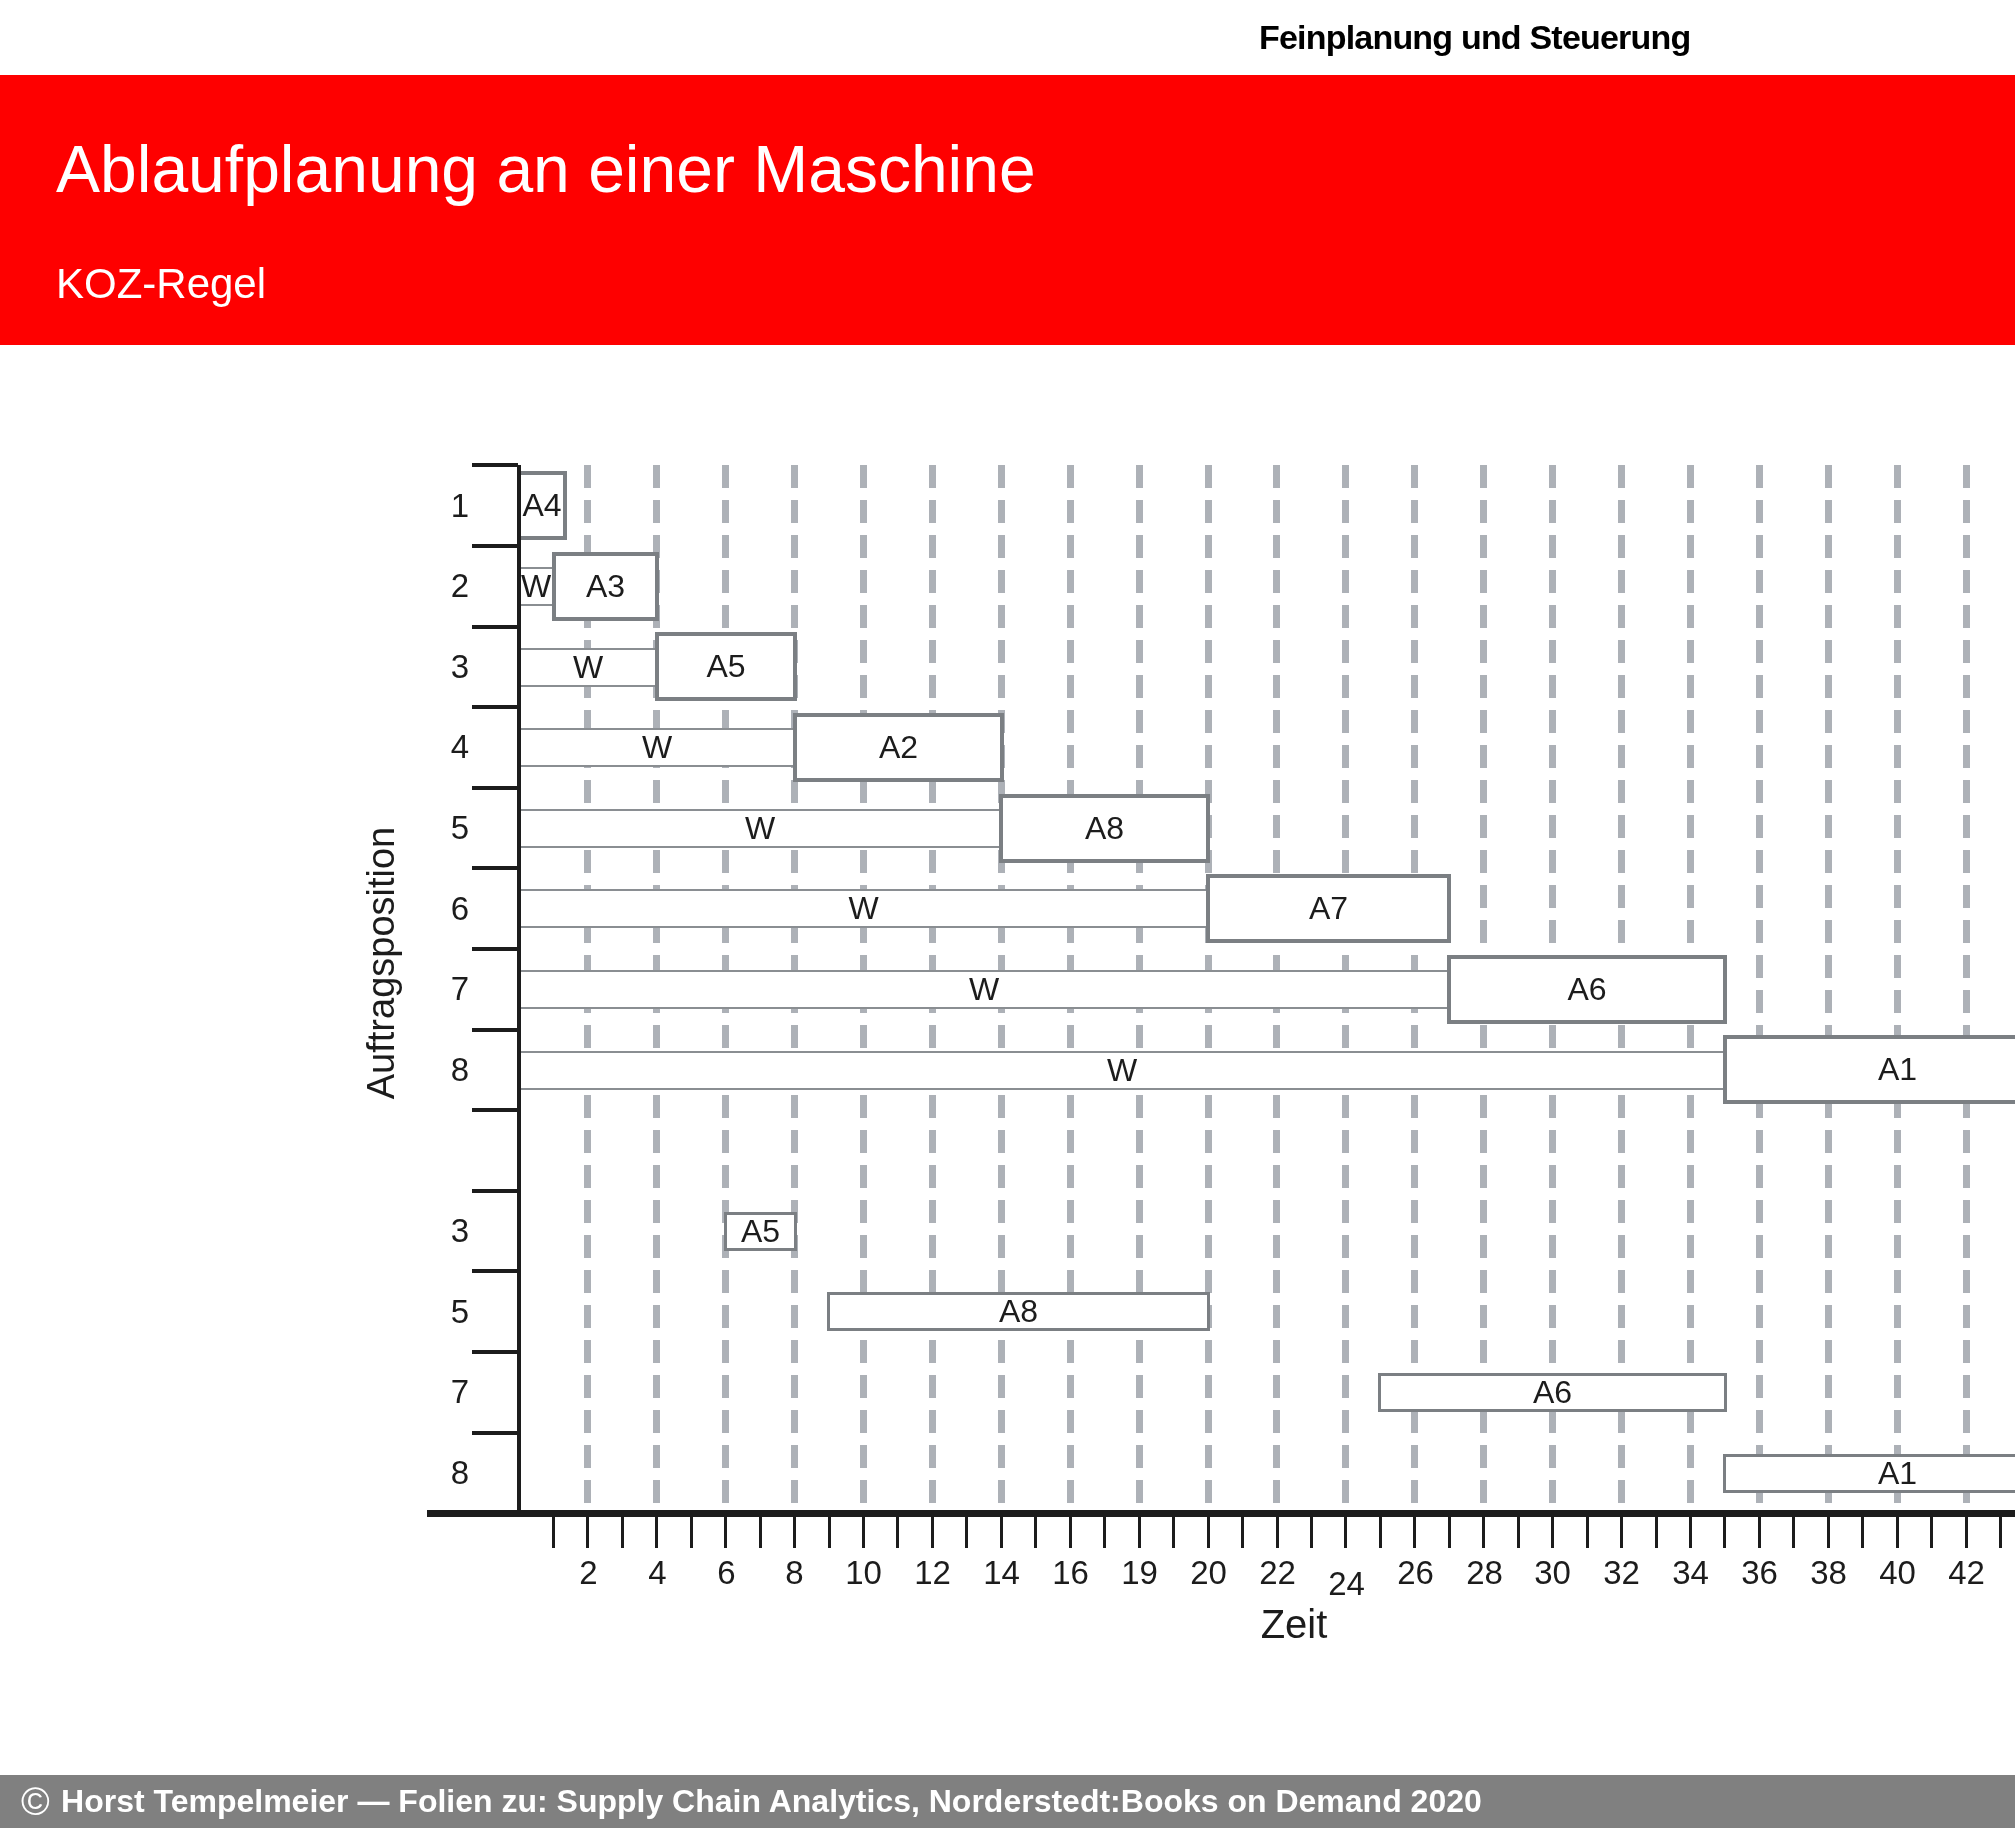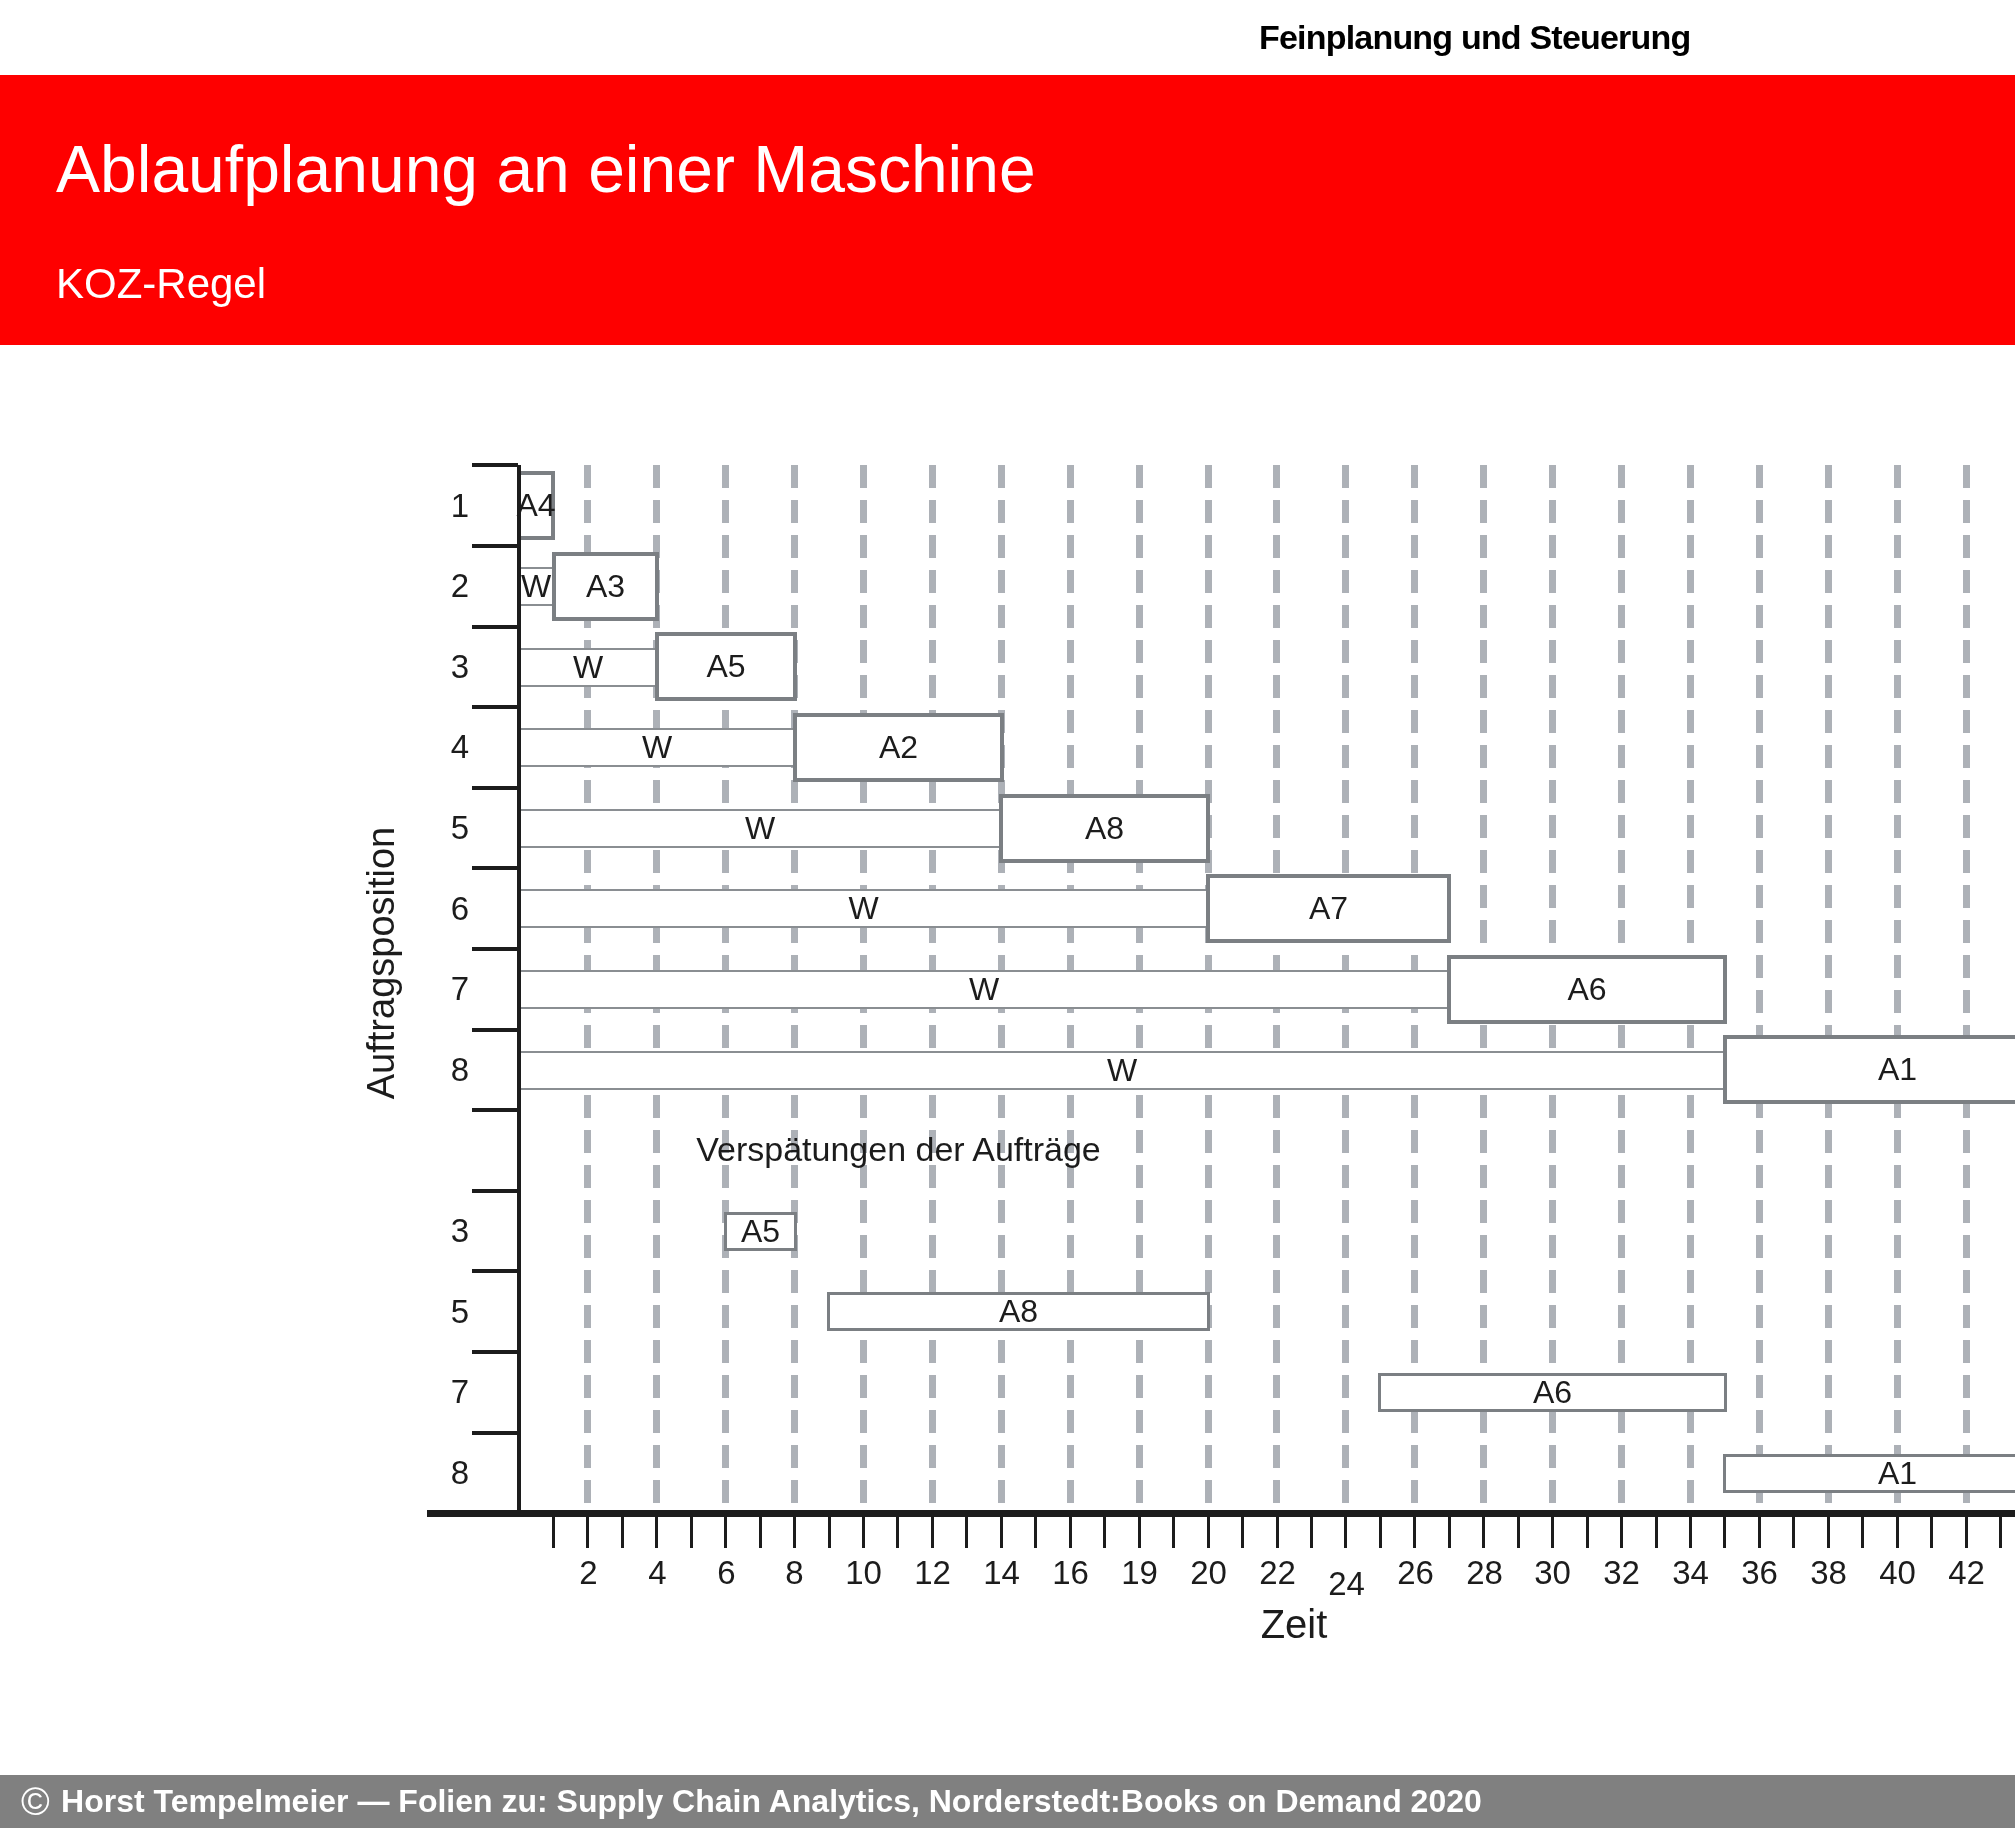--- a/index.html
+++ b/index.html
@@ -72,21 +72,21 @@
       <div class="gridline" style="left: 1411px; top: 120px; height: 1048px;"></div>
       <div class="gridline" style="left: 1480px; top: 120px; height: 1048px;"></div>
       <div class="gridline" style="left: 1549px; top: 120px; height: 1048px;"></div>
       <div class="gridline" style="left: 1618px; top: 120px; height: 1048px;"></div>
       <div class="gridline" style="left: 1687px; top: 120px; height: 1048px;"></div>
       <div class="gridline" style="left: 1756px; top: 120px; height: 1048px;"></div>
       <div class="gridline" style="left: 1825px; top: 120px; height: 1048px;"></div>
       <div class="gridline" style="left: 1894px; top: 120px; height: 1048px;"></div>
       <div class="gridline" style="left: 1963px; top: 120px; height: 1048px;"></div>
       <div class="rowlabel" style="left: 405px; top: 141px;">1</div>
-      <div class="bar jobbar" style="left: 517px; top: 126px; width: 38px; height: 69px;">A4</div>
+      <div class="bar jobbar" style="left: 517px; top: 126px; width: 50px; height: 69px;">A4</div>
       <div class="rowlabel" style="left: 405px; top: 221px;">2</div>
       <div class="bar waitbar" style="left: 517px; top: 222px; width: 38px; height: 39px;">W</div>
       <div class="bar jobbar" style="left: 552px; top: 207px; width: 107px; height: 69px;">A3</div>
       <div class="rowlabel" style="left: 405px; top: 302px;">3</div>
       <div class="bar waitbar" style="left: 517px; top: 303px; width: 142px; height: 39px;">W</div>
       <div class="bar jobbar" style="left: 655px; top: 287px; width: 142px; height: 69px;">A5</div>
       <div class="rowlabel" style="left: 405px; top: 382px;">4</div>
       <div class="bar waitbar" style="left: 517px; top: 383px; width: 280px; height: 39px;">W</div>
       <div class="bar jobbar" style="left: 793px; top: 368px; width: 211px; height: 69px;">A2</div>
       <div class="rowlabel" style="left: 405px; top: 463px;">5</div>
@@ -94,21 +94,20 @@
       <div class="bar jobbar" style="left: 999px; top: 449px; width: 211px; height: 69px;">A8</div>
       <div class="rowlabel" style="left: 405px; top: 544px;">6</div>
       <div class="bar waitbar" style="left: 517px; top: 544px; width: 693px; height: 39px;">W</div>
       <div class="bar jobbar" style="left: 1206px; top: 529px; width: 245px; height: 69px;">A7</div>
       <div class="rowlabel" style="left: 405px; top: 624px;">7</div>
       <div class="bar waitbar" style="left: 517px; top: 625px; width: 934px; height: 39px;">W</div>
       <div class="bar jobbar" style="left: 1447px; top: 610px; width: 280px; height: 69px;">A6</div>
       <div class="rowlabel" style="left: 405px; top: 705px;">8</div>
       <div class="bar waitbar" style="left: 517px; top: 706px; width: 1210px; height: 39px;">W</div>
       <div class="bar jobbar" style="left: 1723px; top: 690px; width: 349px; height: 69px;">A1</div>
-      <div class="caption" style="left: 576px; width: 645px; top: 785px;">Verspätungen der Aufträge</div>
       <div class="rowlabel" style="left: 405px; top: 866px;">3</div>
       <div class="bar delaybar" style="left: 724px; top: 867px; width: 73px; height: 39px;">A5</div>
       <div class="rowlabel" style="left: 405px; top: 947px;">5</div>
       <div class="bar delaybar" style="left: 827px; top: 947px; width: 383px; height: 39px;">A8</div>
       <div class="rowlabel" style="left: 405px; top: 1027px;">7</div>
       <div class="bar delaybar" style="left: 1378px; top: 1028px; width: 349px; height: 39px;">A6</div>
       <div class="rowlabel" style="left: 405px; top: 1108px;">8</div>
       <div class="bar delaybar" style="left: 1723px; top: 1109px; width: 349px; height: 39px;">A1</div>
       <div class="yaxis" style="left: 517px; top: 120px; width: 4px; height: 1048px;"></div>
       <div class="ytick" style="left: 472px; top: 118px; width: 46px; height: 4px;"></div>

